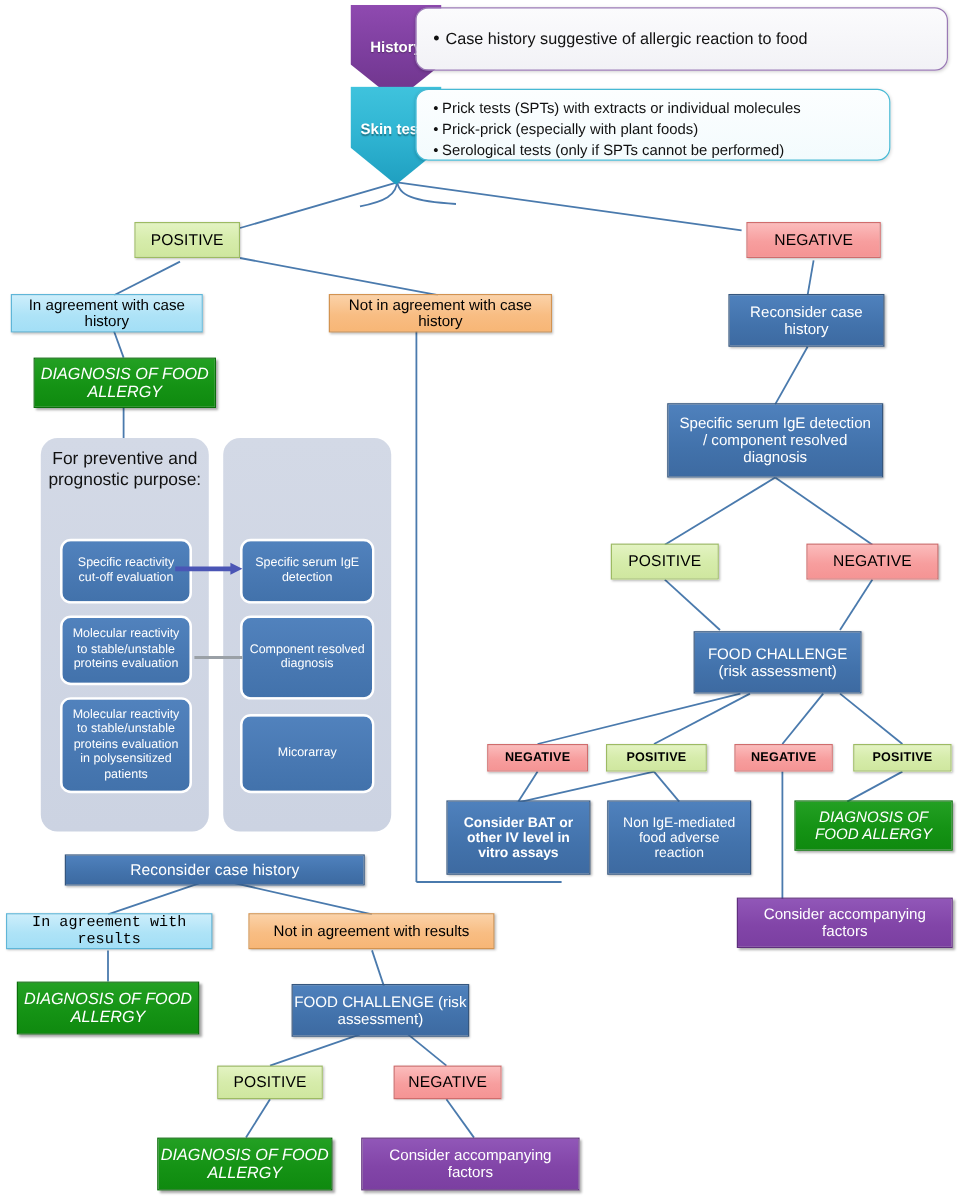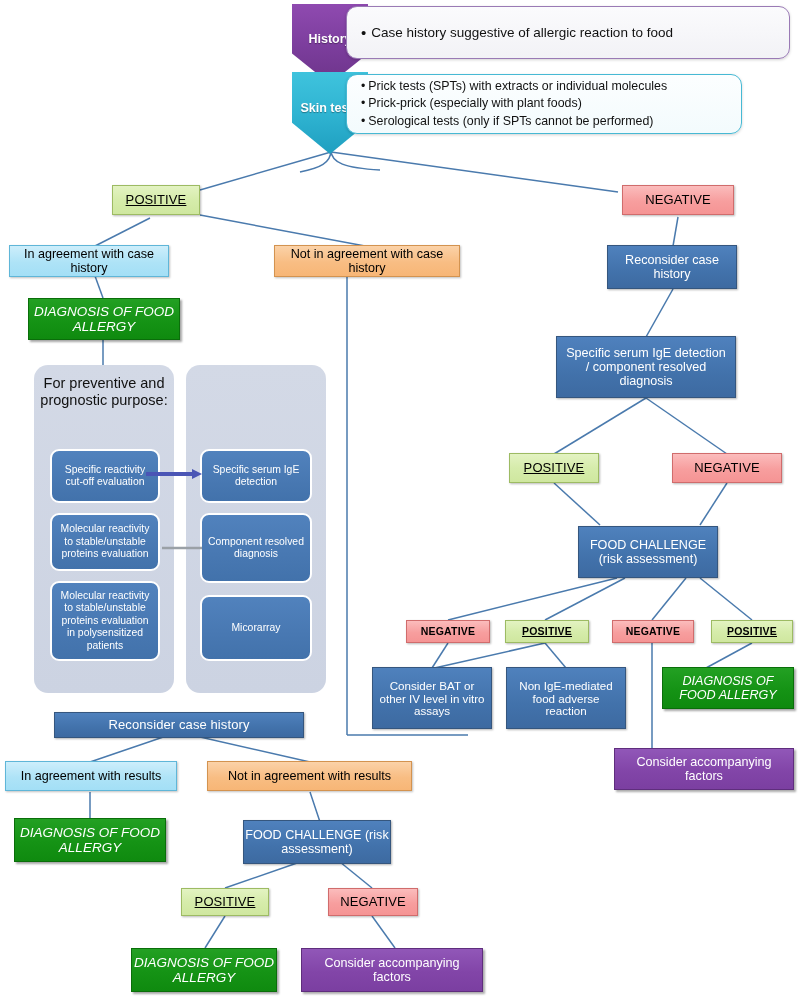--- a/index.html
+++ b/index.html
@@ -28,21 +28,21 @@
          border:1.3px solid #46b9d4;box-shadow:0 1px 3px rgba(0,0,0,.18);}
   .panel-skin ul{margin:0;padding:0;list-style:none;}
   .panel-skin li{font-size:12.4px;line-height:1.42;white-space:nowrap;}
   .panel-skin li:before{content:"\2022";margin-right:3px;}
   .panel-history .bullet{font-size:15px;margin-right:5px;line-height:1;}
 
   
   .n-green{                       
       background:linear-gradient(180deg,#e3f3c2 0%,#d6ecab 50%,#cfe79f 100%);
       border:1px solid #9dbb63;color:#000;
-      box-shadow:1px 1px 2px rgba(0,0,0,.28);text-decoration:underline;}
+      box-shadow:1px 1px 2px rgba(0,0,0,.28);}
   .n-red{                         
       background:linear-gradient(180deg,#fbbcbc 0%,#f79e9e 55%,#f59494 100%);
       border:1px solid #d06c6c;color:#000;
       box-shadow:1px 1px 2px rgba(0,0,0,.28);}
   .n-cyan{                        
       background:linear-gradient(180deg,#cdeefb 0%,#aee3f7 55%,#a3dff6 100%);
       border:1px solid #5fb6d8;color:#000;
       box-shadow:1px 1px 2px rgba(0,0,0,.25);}
   .n-orange{                      
       background:linear-gradient(180deg,#fbd2a8 0%,#f8bd83 55%,#f7b676 100%);
@@ -144,21 +144,21 @@
 
   <div class="panel panel-history" style="left:346px;top:6px;width:444px;height:53px;">
     <span class="bullet">•</span>
     <span>Case history suggestive of allergic reaction to food</span>
   </div>
 
   <div class="chev chev-skin" style="left:292px;top:72px;width:76px;height:82px;">
     <span style="margin-top:-11px">Skin tests</span>
   </div>
 
-  <div class="panel panel-skin" style="left:346px;top:74px;width:396px;height:60px;display:flex;align-items:center;">
+  <div class="panel panel-skin" style="left:346px;top:74px;width:396px;height:60px;display:flex;align-items:flex-start;">
     <ul>
       <li>Prick tests (SPTs) with extracts or individual molecules</li>
       <li>Prick-prick (especially with plant foods)</li>
       <li>Serological tests (only if SPTs cannot be performed)</li>
     </ul>
   </div>
 
   <div class="node n-green t-cap" style="left:112px;top:185px;width:88px;height:30px;">
     <span>POSITIVE</span>
   </div>
@@ -238,38 +238,38 @@
   <div class="node n-green t-caps-sm" style="left:505px;top:620px;width:84px;height:23px;">
     <span>POSITIVE</span>
   </div>
   <div class="node n-red t-caps-sm" style="left:612px;top:620px;width:82px;height:23px;">
     <span>NEGATIVE</span>
   </div>
   <div class="node n-green t-caps-sm" style="left:711px;top:620px;width:82px;height:23px;">
     <span>POSITIVE</span>
   </div>
 
-  <div class="node n-blue t-body-sm" style="left:372px;top:667px;width:120px;height:62px;padding:0 4px;">
+  <div class="node n-blue t-body-sm" style="left:372px;top:667px;width:120px;height:62px;padding:0 4px;font-weight:bold;">
     <span>Consider BAT or other IV level  in vitro assays</span>
   </div>
   <div class="node n-blue t-body-sm" style="left:506px;top:667px;width:120px;height:62px;padding:0 4px;">
     <span>Non IgE-mediated food adverse reaction</span>
   </div>
   <div class="node n-dgreen t-body" style="left:662px;top:667px;width:132px;height:42px;">
     <span>DIAGNOSIS OF FOOD ALLERGY</span>
   </div>
   <div class="node n-purple t-body" style="left:614px;top:748px;width:180px;height:42px;padding:0 4px;">
     <span>Consider accompanying factors</span>
   </div>
 
   <div class="node n-blue t-cap" style="left:54px;top:712px;width:250px;height:26px;">
     <span>Reconsider case history</span>
   </div>
 
-  <div class="node n-cyan t-body" style="left:5px;top:761px;width:172px;height:30px;">
+  <div class="node n-cyan t-body" style="left:5px;top:761px;width:172px;height:30px;font-family:Liberation Mono, monospace;">
     <span>In agreement with results</span>
   </div>
 
   <div class="node n-orange t-body" style="left:207px;top:761px;width:205px;height:30px;">
     <span>Not in agreement with results</span>
   </div>
 
   <div class="node n-dgreen t-diag" style="left:14px;top:818px;width:152px;height:44px;">
     <span>DIAGNOSIS OF FOOD ALLERGY</span>
   </div>

